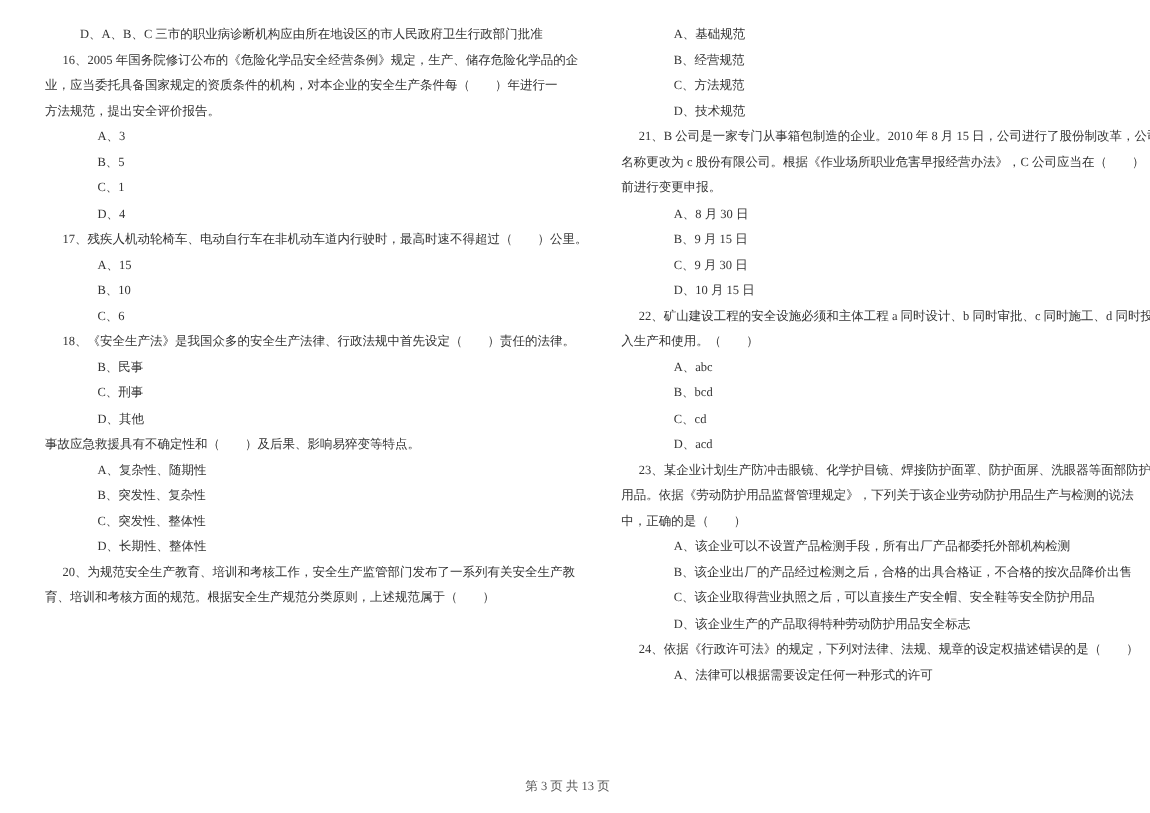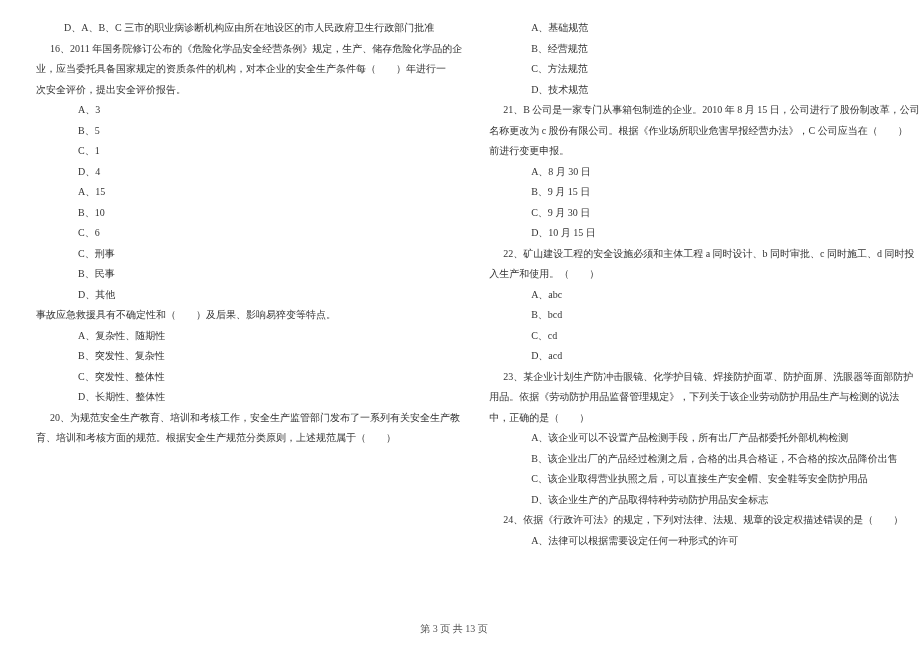--- a/index.html
+++ b/index.html
@@ -46,32 +46,34 @@
       font-size: 10px;
       color: #555;
     }
   </style>
 </head>
 <body>
 
 <div class="cols">
   <div class="col" id="col-left">
       <div class="line indent-a">D、A、B、C 三市的职业病诊断机构应由所在地设区的市人民政府卫生行政部门批准</div>
-      <div class="line qline">16、2011 年国务院修订公布的《危险化学品安全经营条例》规定，生产、储存危险化学品的企</div>
+      <div class="line qline">16、2005 年国务院修订公布的《危险化学品安全经营条例》规定，生产、储存危险化学品的企</div>
       <div class="line noindent">业，应当委托具备国家规定的资质条件的机构，对本企业的安全生产条件每（　　）年进行一</div>
-      <div class="line noindent">次安全评价，提出安全评价报告。</div>
+      <div class="line noindent">方法规范，提出安全评价报告。</div>
       <div class="line indent-b">A、3</div>
       <div class="line indent-b">B、5</div>
       <div class="line indent-b">C、1</div>
       <div class="line indent-b">D、4</div>
+      <div class="line qline">17、残疾人机动轮椅车、电动自行车在非机动车道内行驶时，最高时速不得超过（　　）公里。</div>
       <div class="line indent-b">A、15</div>
       <div class="line indent-b">B、10</div>
       <div class="line indent-b">C、6</div>
+      <div class="line qline">18、《安全生产法》是我国众多的安全生产法律、行政法规中首先设定（　　）责任的法律。</div>
+      <div class="line indent-b">B、民事</div>
       <div class="line indent-b">C、刑事</div>
-      <div class="line indent-b">B、民事</div>
       <div class="line indent-b">D、其他</div>
       <div class="line noindent">事故应急救援具有不确定性和（　　）及后果、影响易猝变等特点。</div>
       <div class="line indent-b">A、复杂性、随期性</div>
       <div class="line indent-b">B、突发性、复杂性</div>
       <div class="line indent-b">C、突发性、整体性</div>
       <div class="line indent-b">D、长期性、整体性</div>
       <div class="line qline">20、为规范安全生产教育、培训和考核工作，安全生产监管部门发布了一系列有关安全生产教</div>
       <div class="line noindent">育、培训和考核方面的规范。根据安全生产规范分类原则，上述规范属于（　　）</div>
     </div>
   <div class="col" id="col-right">

